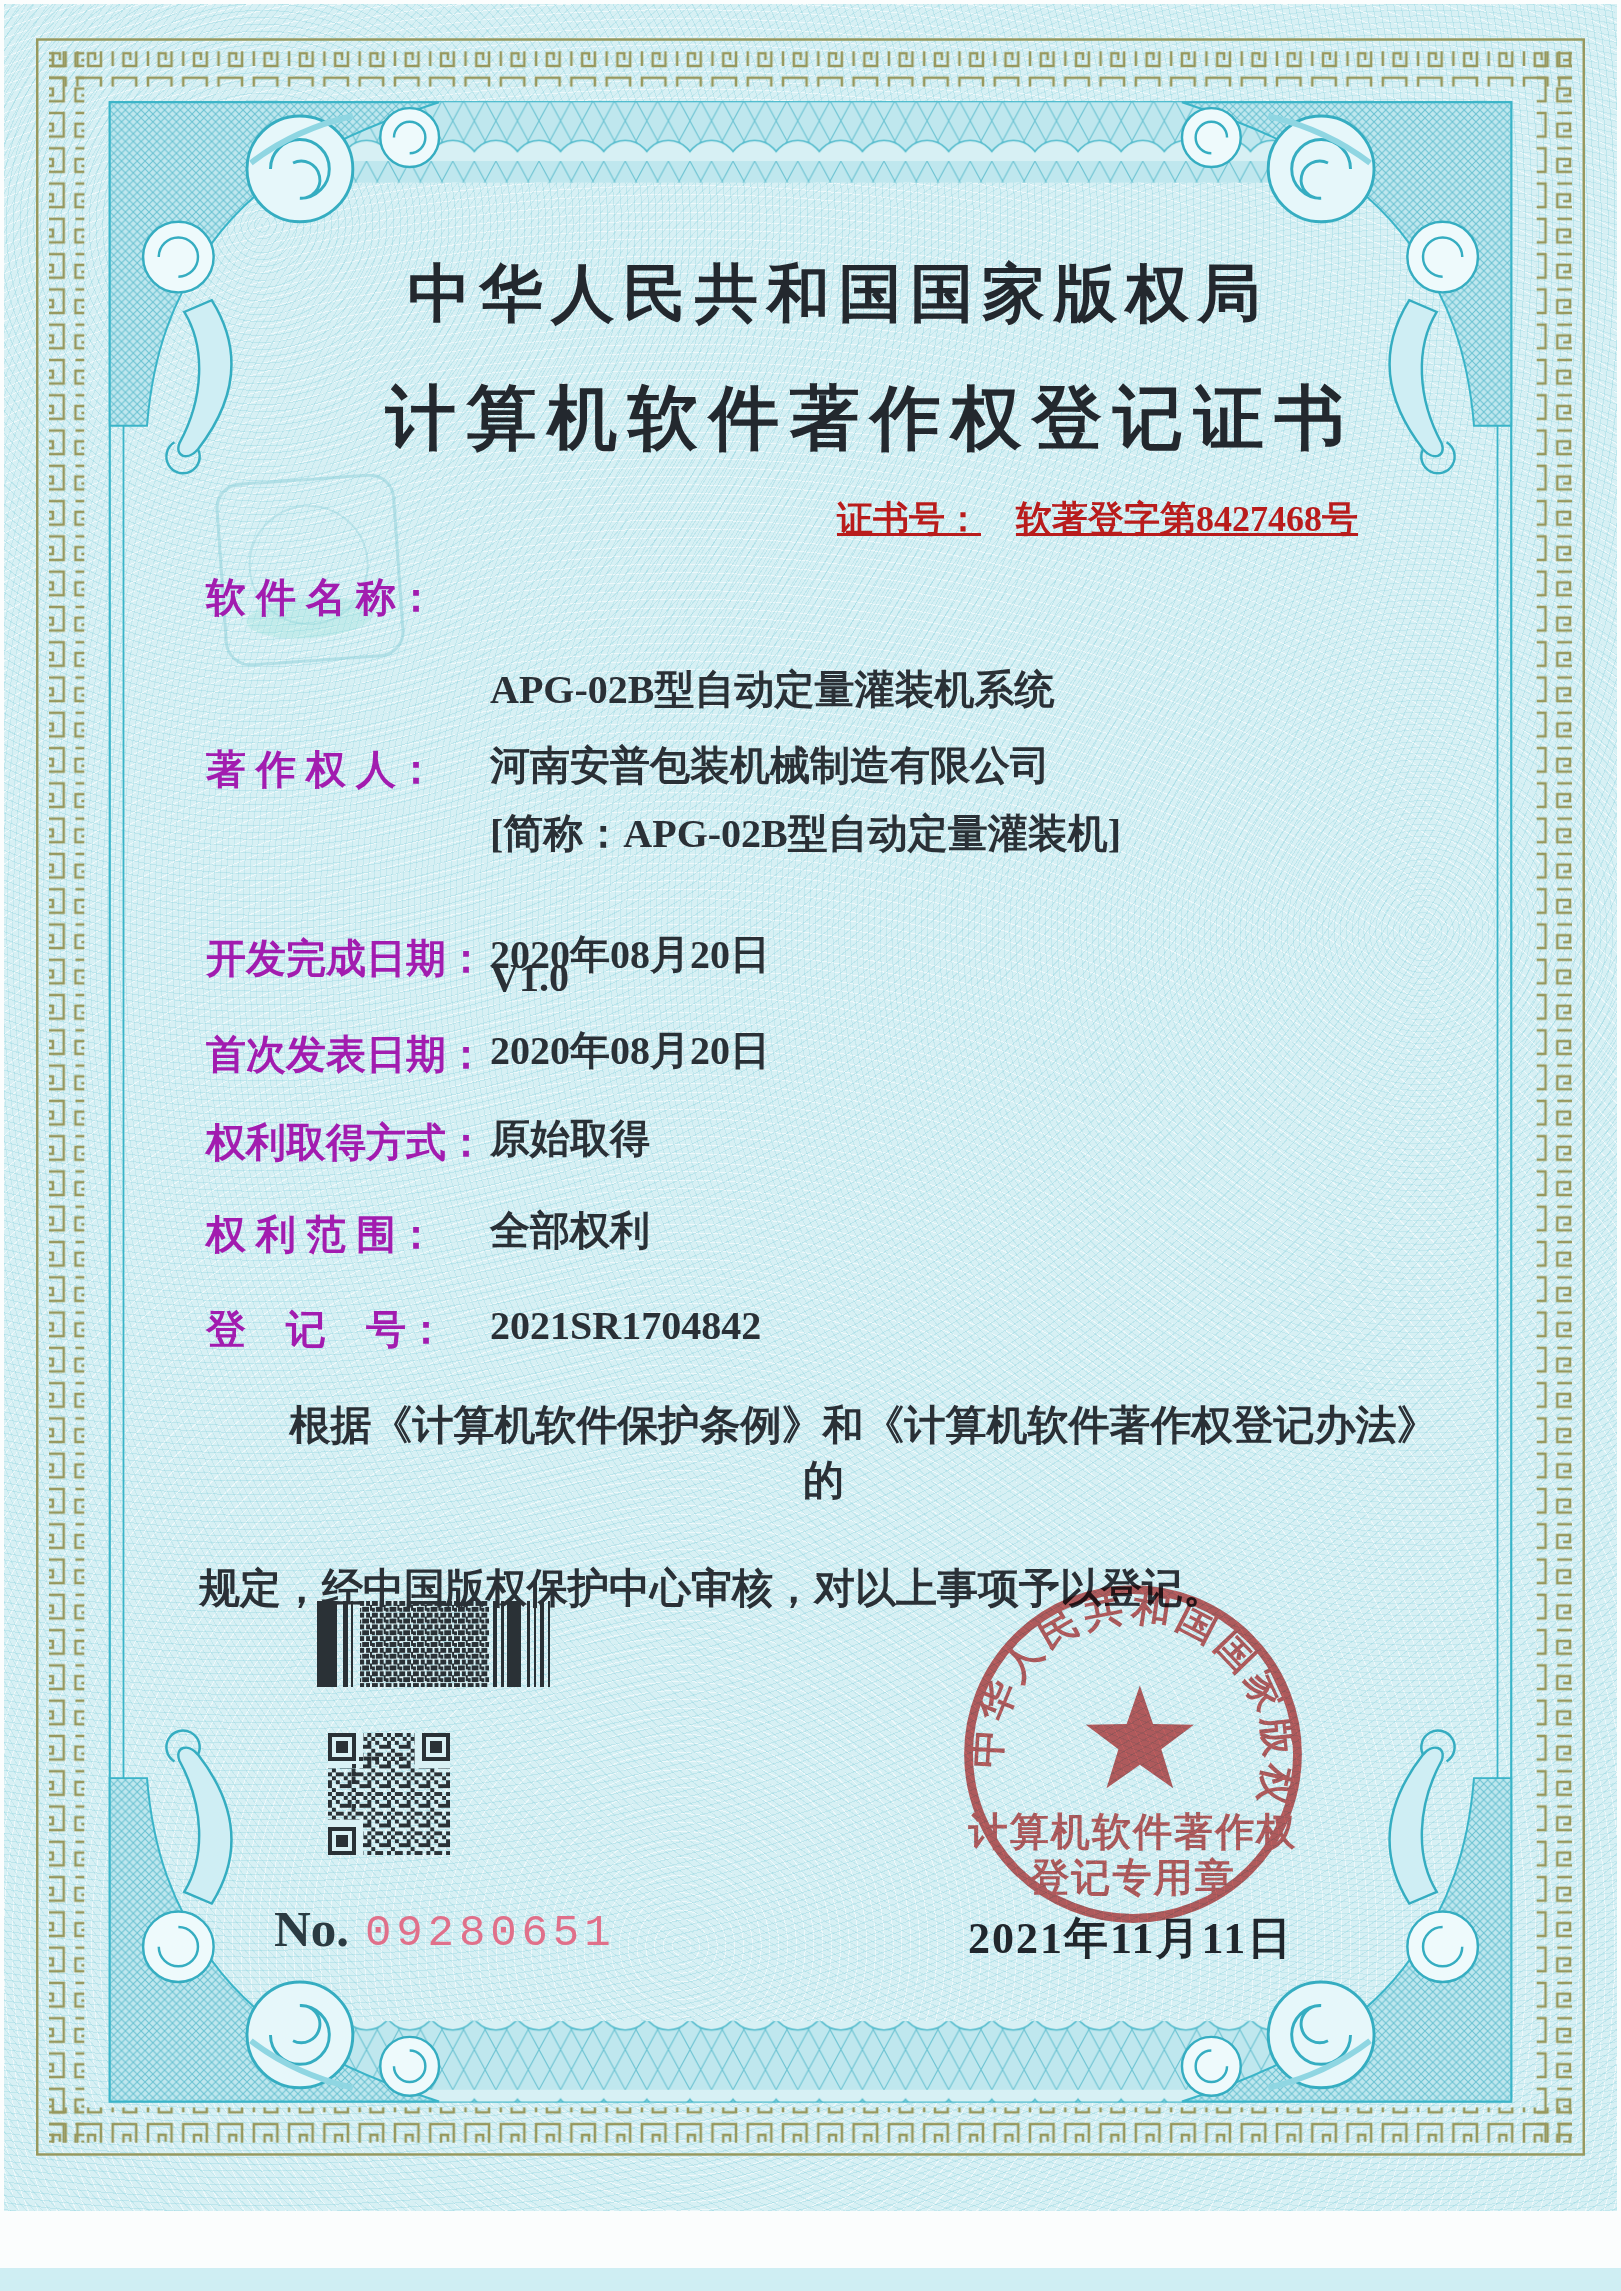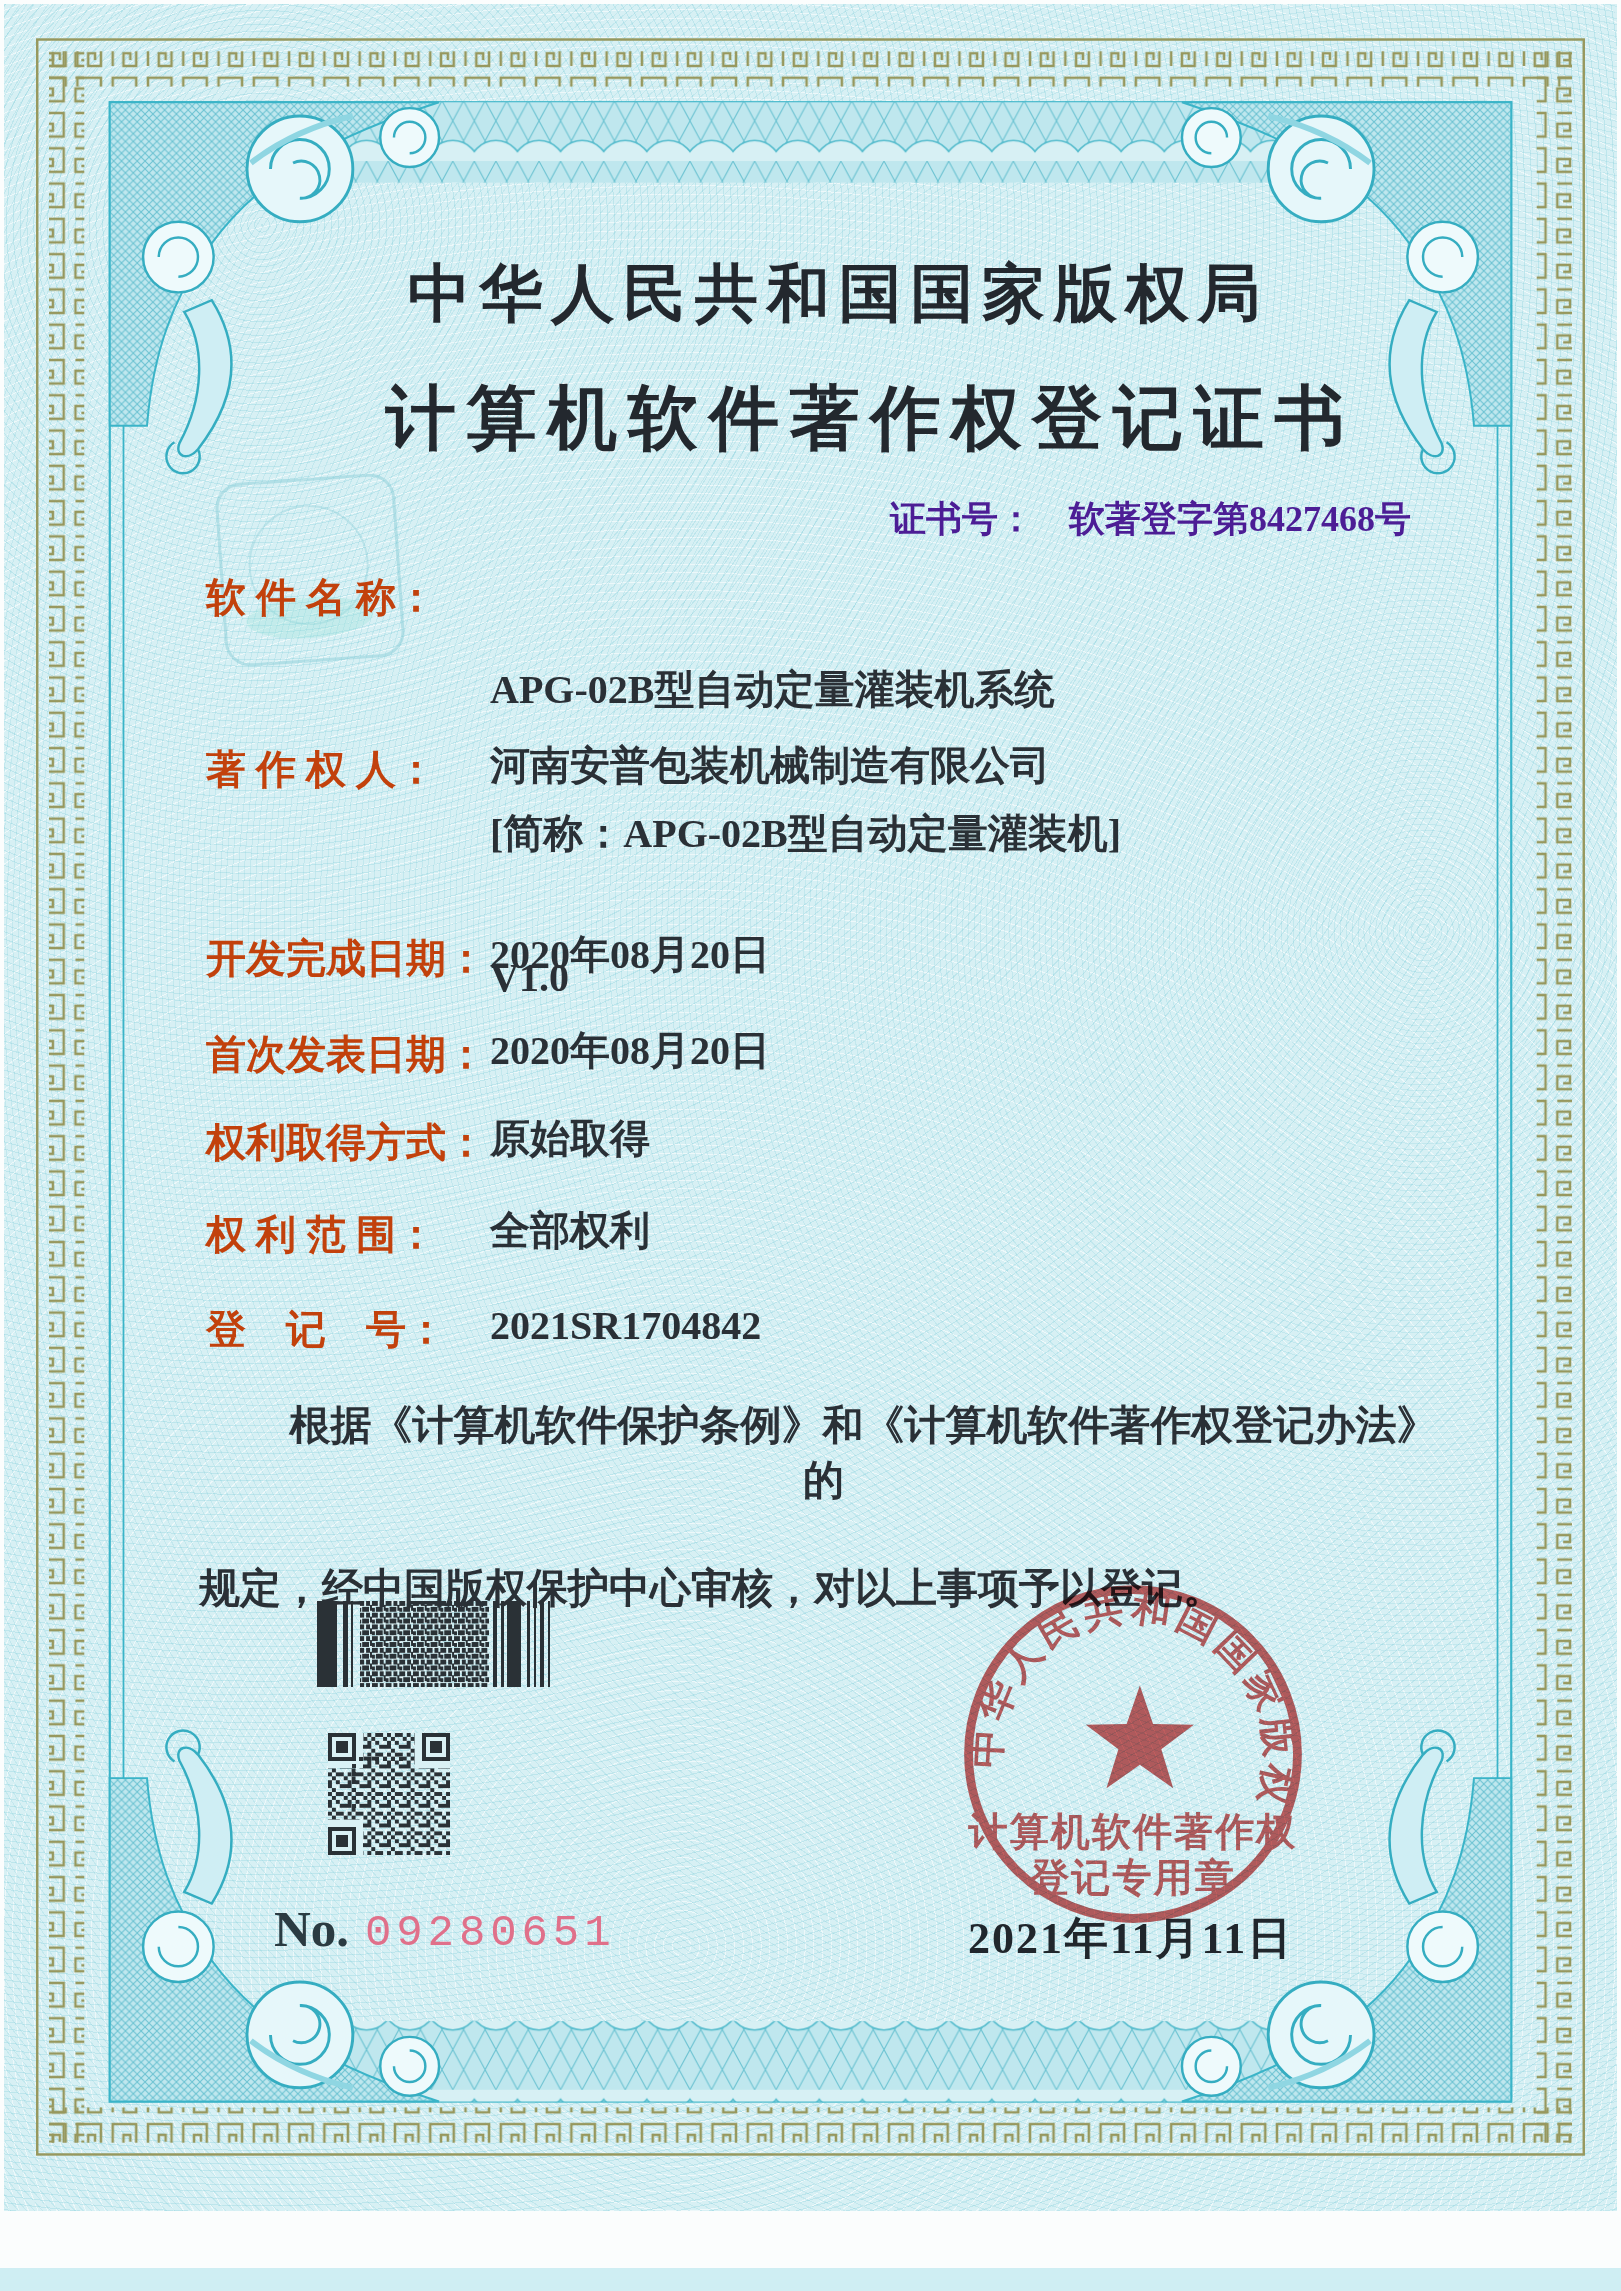--- a/index.html
+++ b/index.html
@@ -10,23 +10,23 @@
     background-color:#d7f0f4;
     background-image:
       repeating-radial-gradient(circle at 16% 10%, rgba(110,198,212,.25) 0 1px, rgba(255,255,255,0) 1px 6.9px),
       repeating-radial-gradient(circle at 88% 42%, rgba(110,198,212,.20) 0 1px, rgba(255,255,255,0) 1px 5.9px),
       repeating-radial-gradient(circle at 42% 88%, rgba(255,255,255,.55) 0 1px, rgba(255,255,255,0) 1px 8.8px);}
   #page-bottom-strip{position:absolute;left:0;top:2268px;width:1621px;height:23.5px;background:#cfeef3;}
   .abs{position:absolute;}
   .hdr{width:1621px;text-align:center;font-weight:bold;color:#23282e;}
   #issuer-title{top:251px;font-size:63px;letter-spacing:8.8px;}
   #cert-title{top:372px;font-size:70px;letter-spacing:10.8px;margin-left:32px;}
-  #certno-line{top:495px;left:784px;width:627px;text-align:right;font-size:36px;font-weight:bold;color:#4c1d95;}
+  #certno-line{top:495px;left:784px;width:627px;text-align:center;font-size:36px;font-weight:bold;color:#b91c1c;text-decoration:underline;}
   #certno-line .val{margin-left:35px;}
-  .f-label{left:206px;font-size:40px;font-weight:bold;color:#c2410c;white-space:pre;}
+  .f-label{left:206px;font-size:40px;font-weight:bold;color:#a21caf;white-space:pre;}
   .f-value{left:490px;font-size:40px;font-weight:bold;color:#2a3036;line-height:48px;white-space:pre;}
   #statement{left:199px;top:1398px;width:1249px;font-size:41px;font-weight:bold;color:#2a3036;}
   #statement .l1{text-indent:80px;margin:0 0 53px 0;text-align:center;}
   #statement .l2{margin:0;}
   #serial-label{left:274px;top:1900px;font-size:51px;font-weight:bold;color:#2b3b42;}
   #serial-number{left:365px;top:1908px;font-size:44px;letter-spacing:4.9px;color:#e0708a;
                  font-family:"Liberation Mono","DejaVu Sans Mono",monospace;}
   #issue-date{left:968px;top:1909px;font-size:44px;font-weight:bold;letter-spacing:2px;color:#20262c;}
   #ghost-seal{left:220px;top:478px;width:174px;height:178px;border:3.9px solid rgba(140,205,215,.5);
       border-radius:25.5px;transform:rotate(-4deg);}

